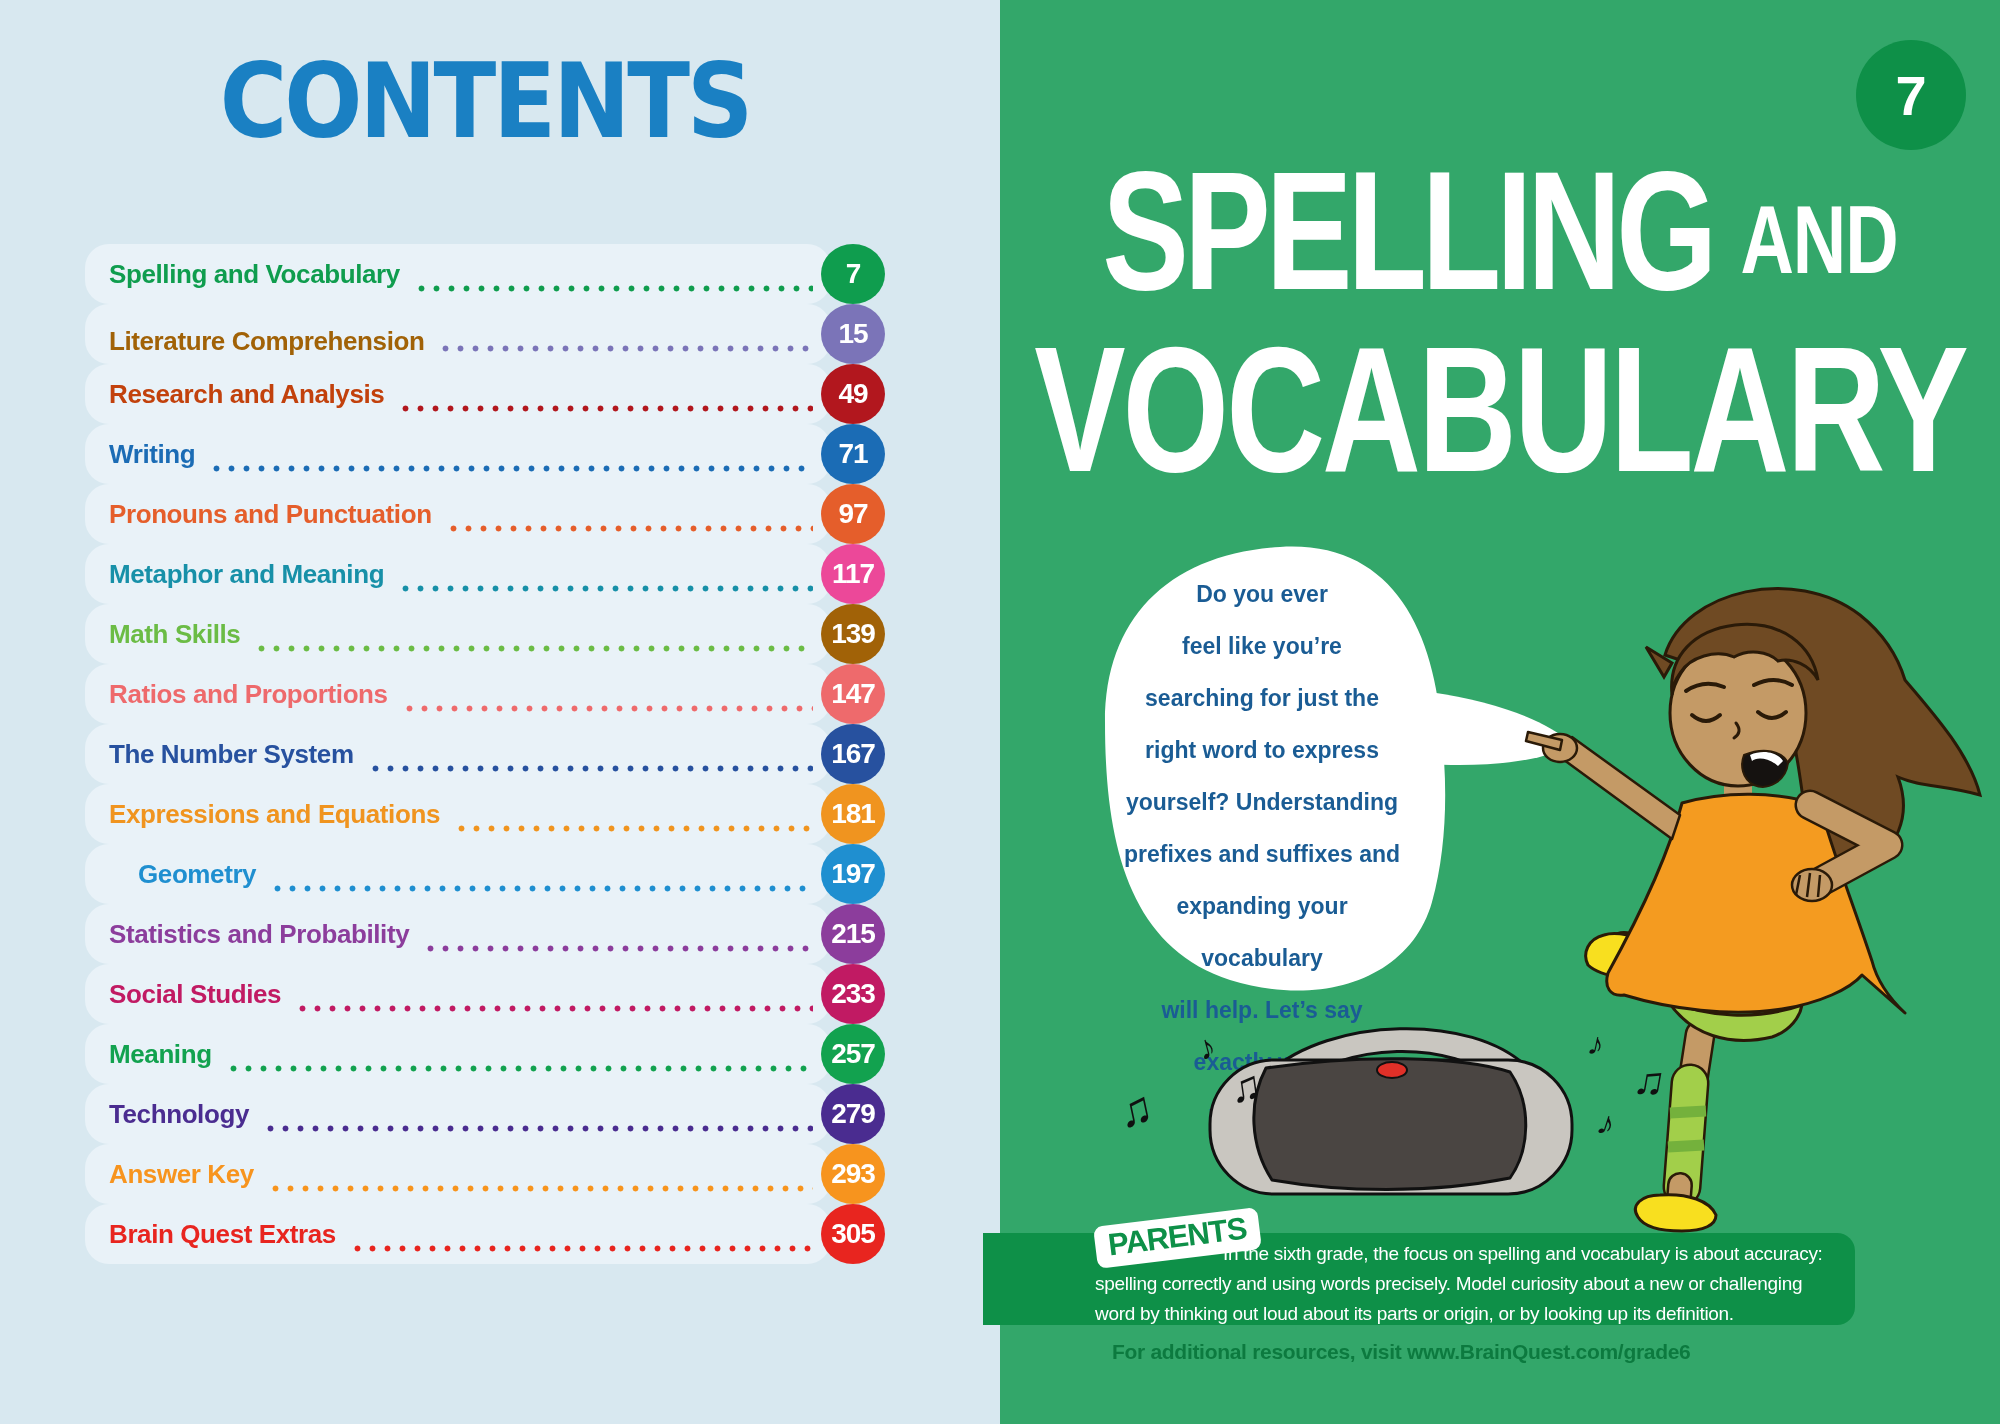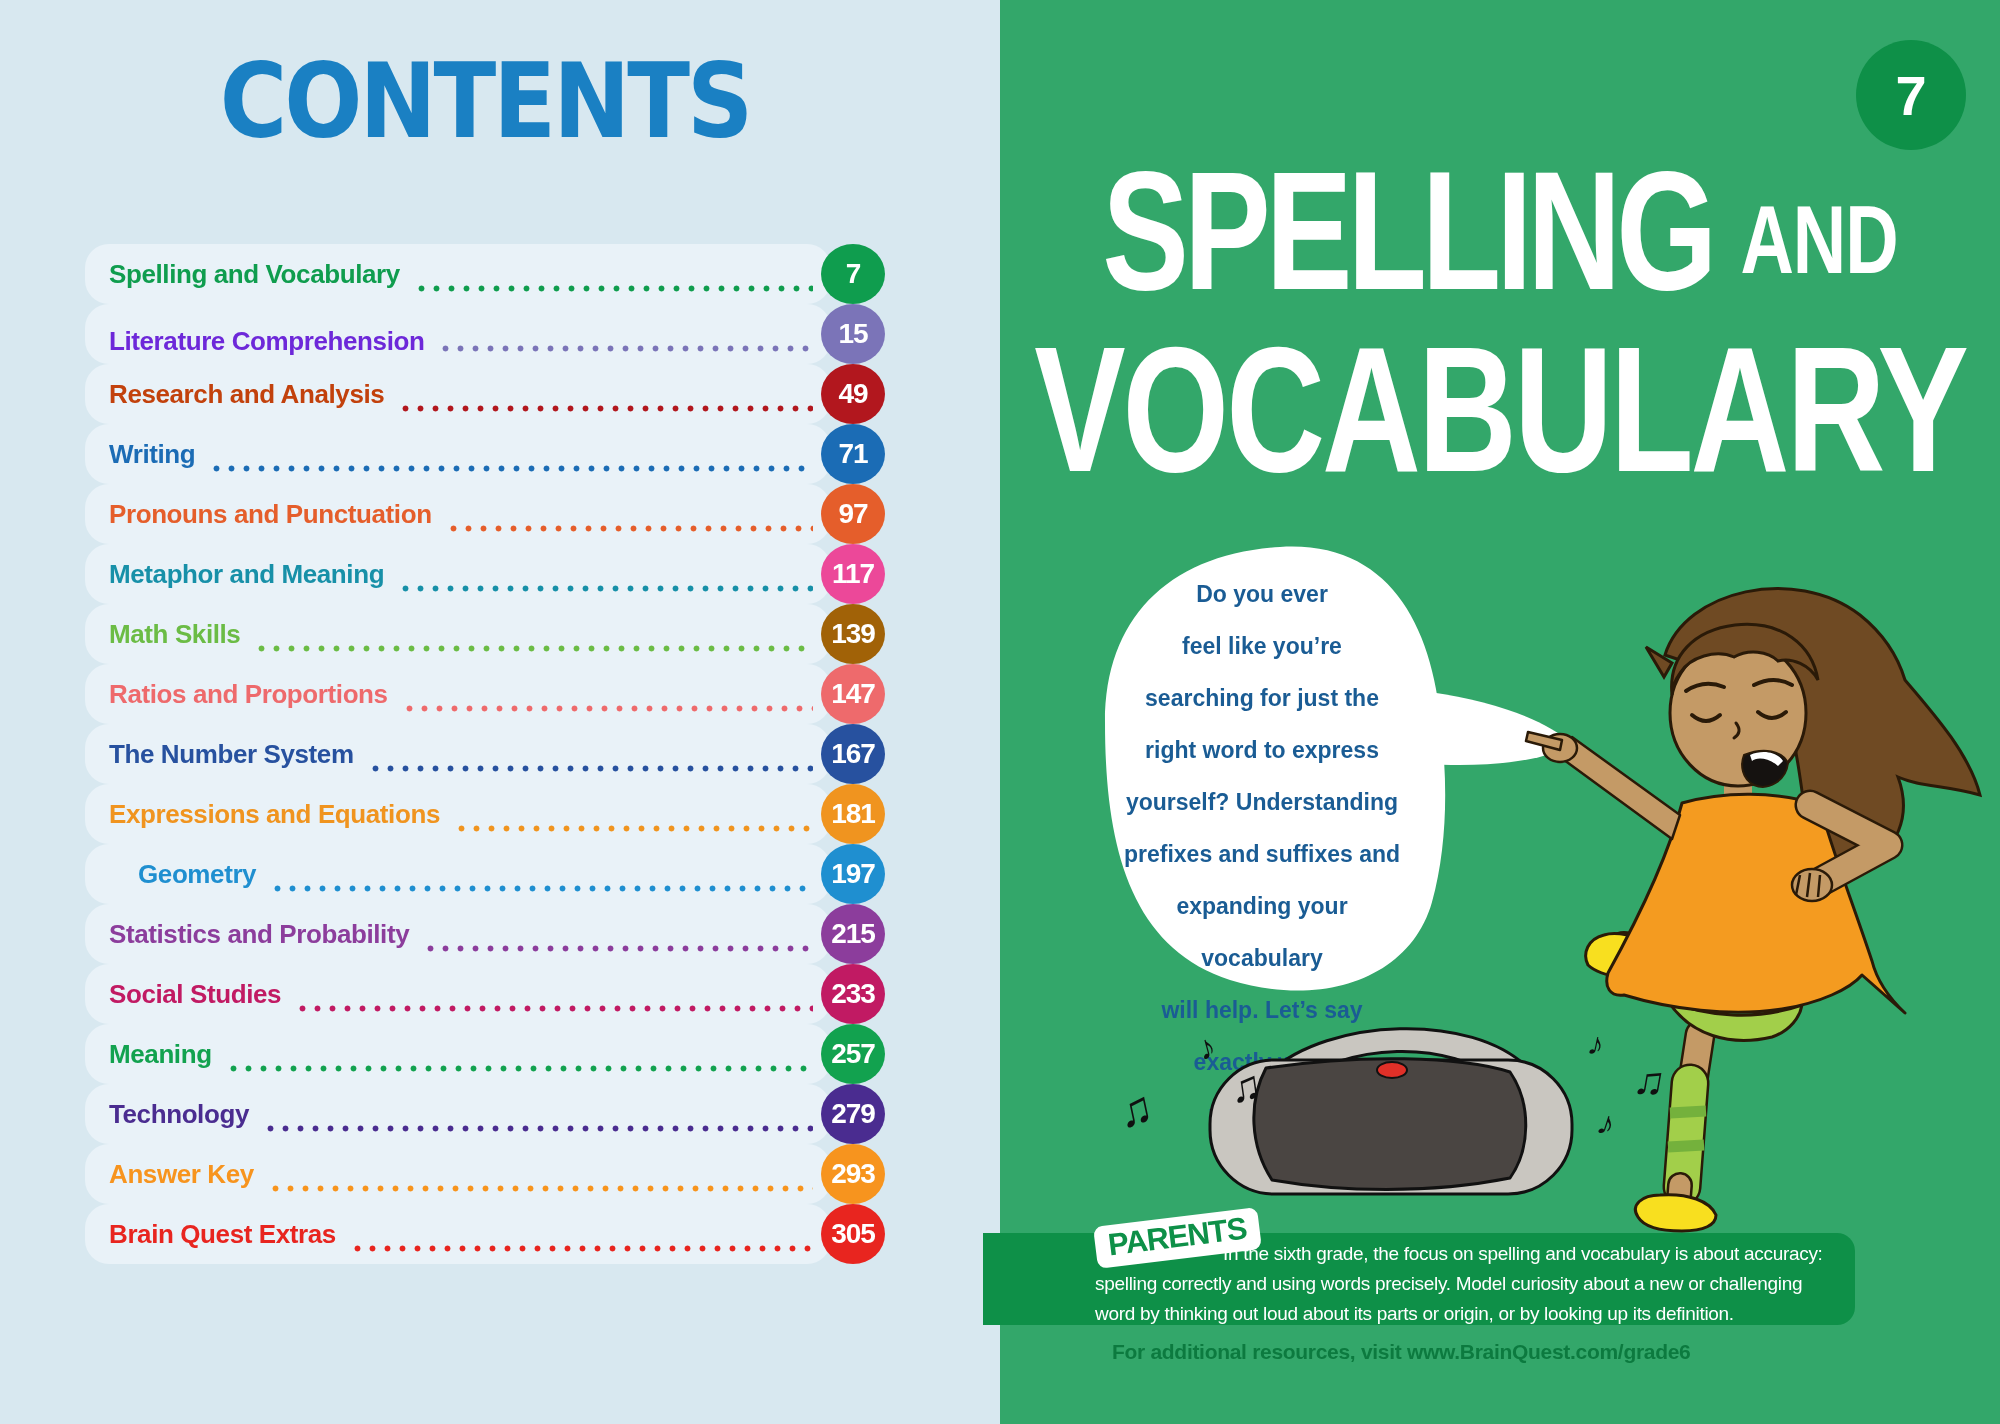--- a/index.html
+++ b/index.html
@@ -63,21 +63,21 @@
     <div class="toc-list">
         <div class="toc-row">
           <div class="toc-pill">
             <span class="toc-label" style="color: rgb(15, 157, 78);">Spelling and Vocabulary</span>
             <div class="toc-dots" style="background-image: radial-gradient(circle, rgb(15, 157, 78) 2.6px, transparent 3.3px);"></div>
           </div>
           <div class="toc-num" style="background-color: rgb(15, 157, 78);">7</div>
         </div>
         <div class="toc-row">
           <div class="toc-pill">
-            <span class="toc-label" style="color: #6d28d9; margin-top: 14px;">Literature Comprehension</span>
+            <span class="toc-label" style="color: #a16207; margin-top: 14px;">Literature Comprehension</span>
             <div class="toc-dots" style="background-image: radial-gradient(circle, rgb(123, 116, 184) 2.6px, transparent 3.3px);"></div>
           </div>
           <div class="toc-num" style="background-color: rgb(123, 116, 184);">15</div>
         </div>
         <div class="toc-row">
           <div class="toc-pill">
             <span class="toc-label" style="color: #c2410c;">Research and Analysis</span>
             <div class="toc-dots" style="background-image: radial-gradient(circle, rgb(178, 23, 30) 2.6px, transparent 3.3px);"></div>
           </div>
           <div class="toc-num" style="background-color: rgb(178, 23, 30);">49</div>

